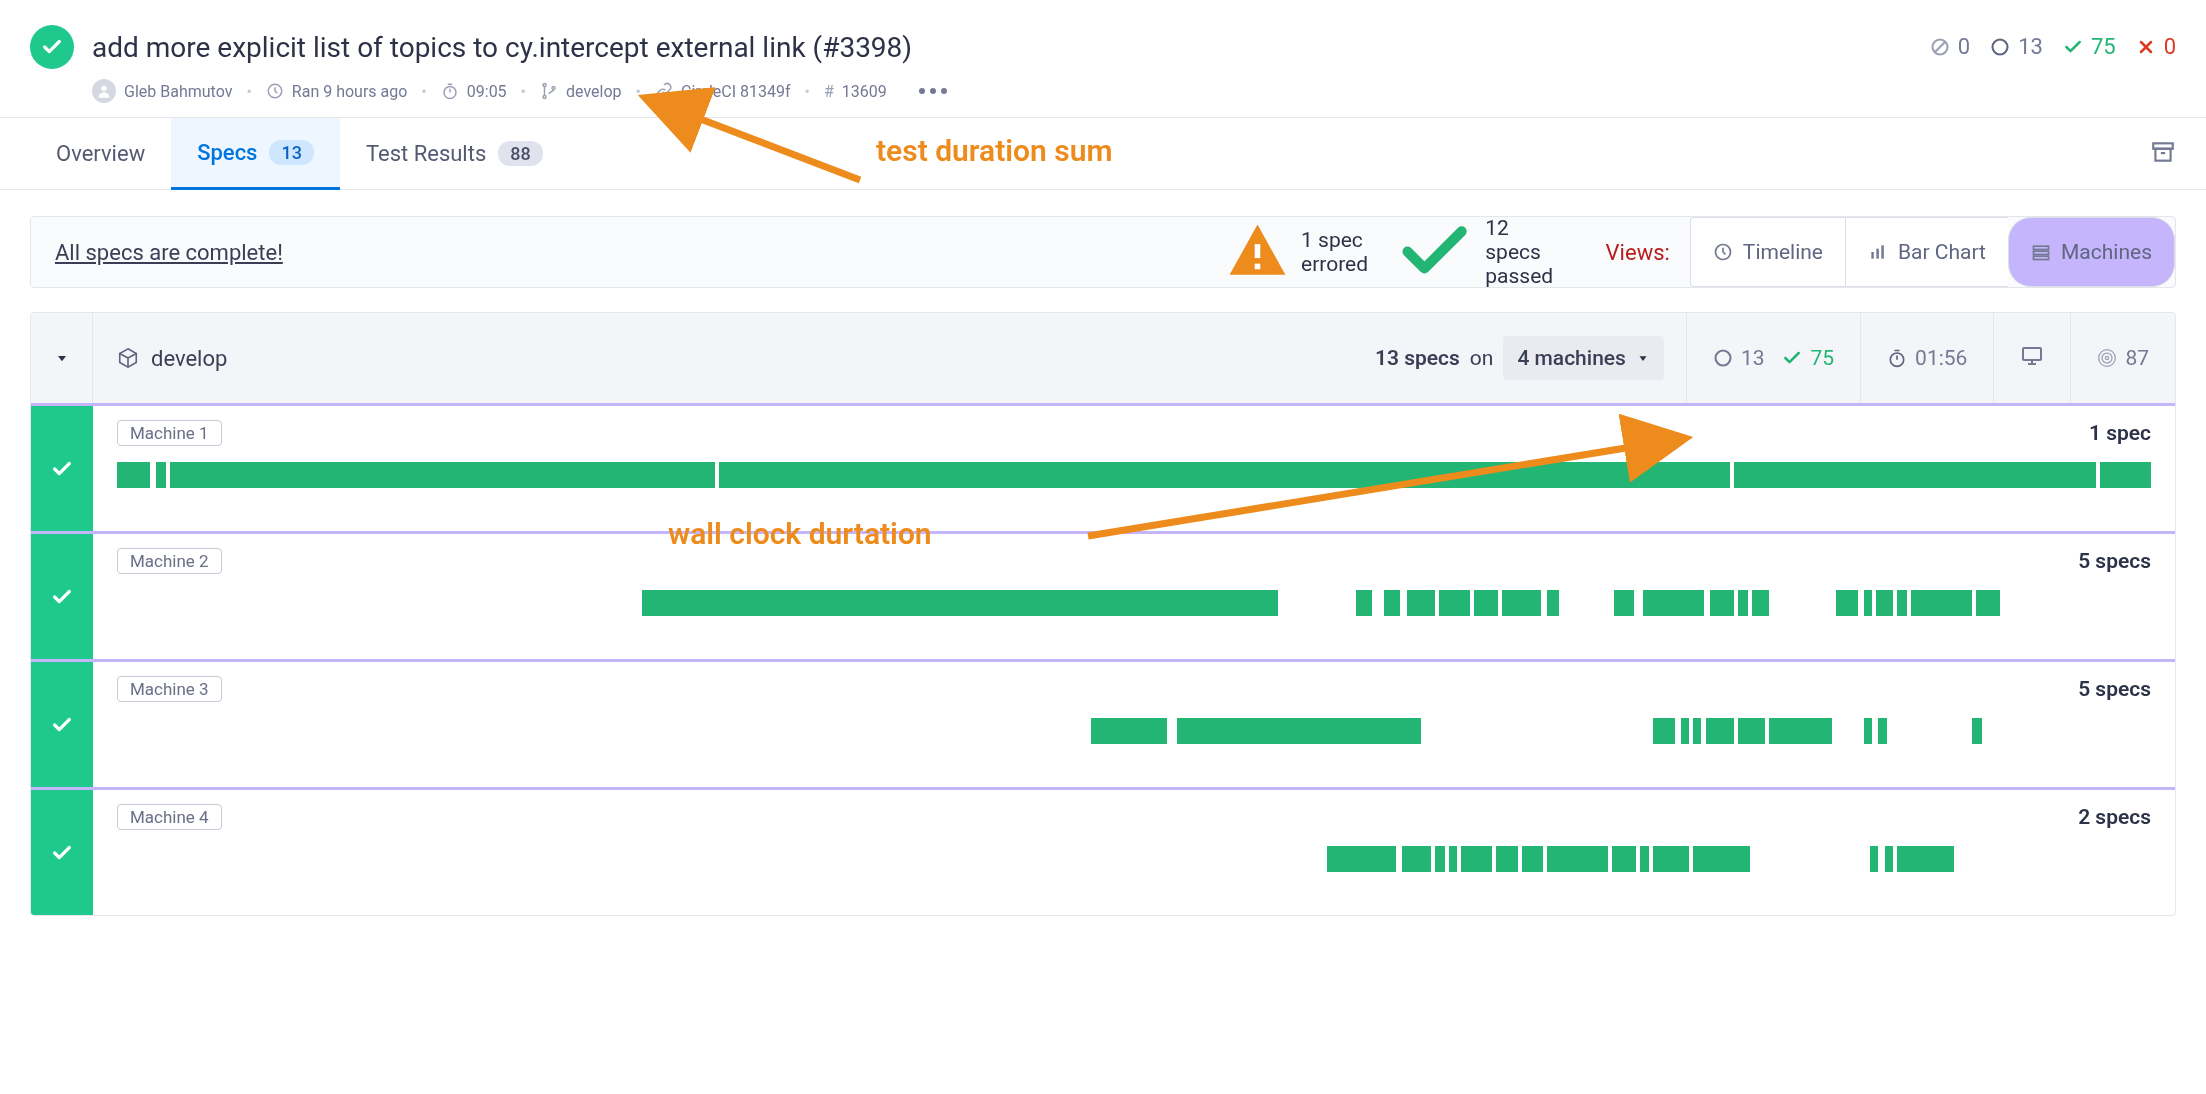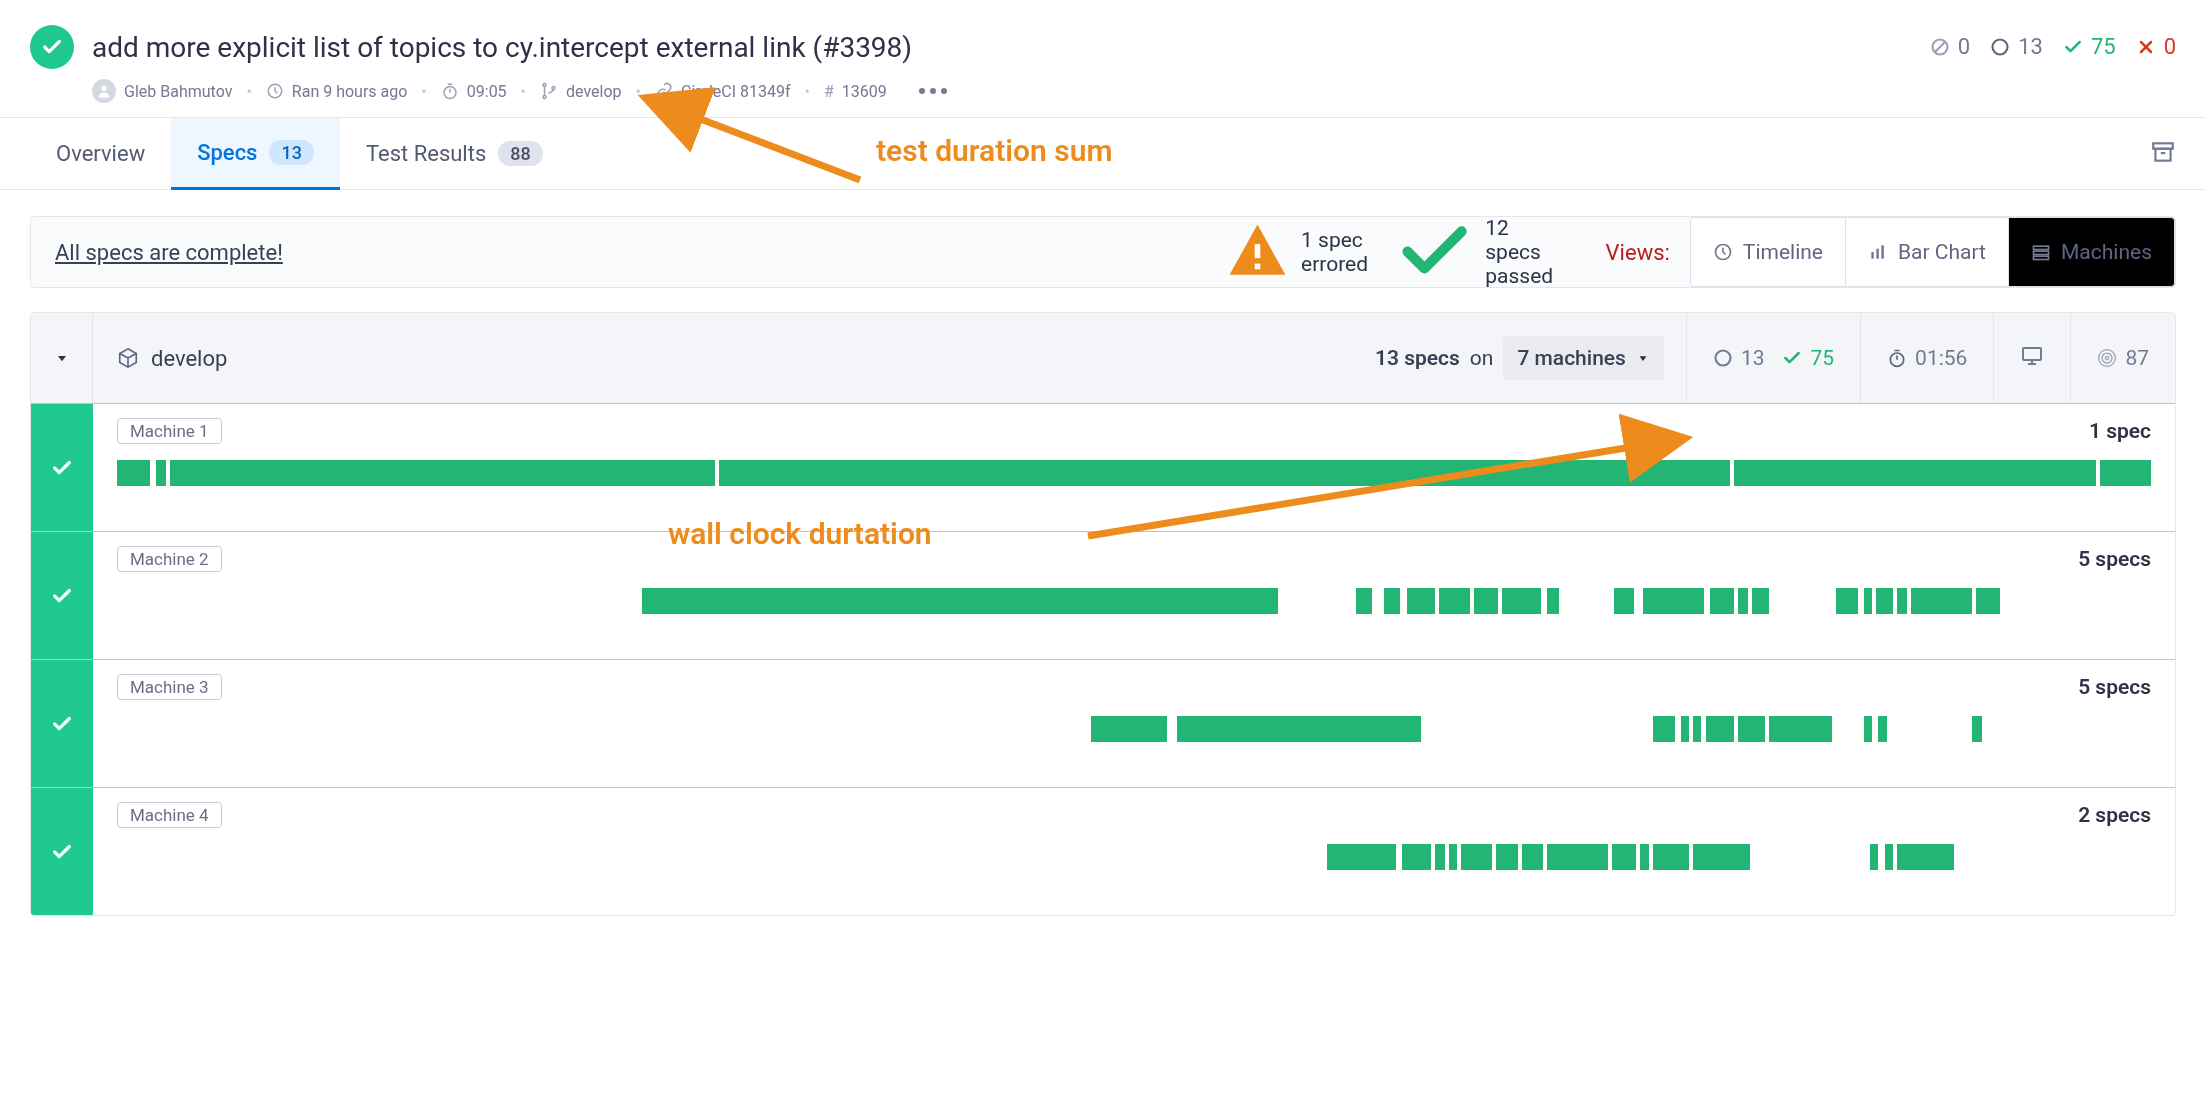--- a/index.html
+++ b/index.html
@@ -39,37 +39,37 @@
   .content { padding: 26px 30px; }
   .summary-bar { display: flex; align-items: center; border: 1px solid #e4e6ec; border-radius: 4px; height: 72px; background: #fafbfc; }
   .summary-left { flex: 1; padding: 0 24px; font-size: 22px; color: #3b3f56; text-decoration: underline; }
   .summary-mid { padding: 0 24px; display: flex; gap: 26px; font-size: 21px; align-items: center; }
   .sm-item { display: inline-flex; align-items: center; gap: 10px; }
   .views-label { padding: 0 20px; color: #b91c1c; font-size: 22px; }
   .view-btns { display: flex; height: 100%; }
   .view-btn { border: 1px solid #dcdfe8; border-right: none; padding: 0 22px; display: flex; align-items: center; gap: 10px; font-size: 21px; color: #606580; background: #fff; cursor: pointer; height: 100%; }
   .view-btn:first-child { border-radius: 4px 0 0 4px; }
   .view-btn:last-child { border-right: 1px solid #dcdfe8; border-radius: 0 4px 4px 0; }
-  .view-btn.active { background: #000000; }
+  .view-btn.active { background: #c4b5fd; border-radius: 23px; }
   .view-btn svg { width: 20px; height: 20px; }
 
   
   .group { margin-top: 24px; border: 1px solid #e4e6ec; border-radius: 4px; overflow: hidden; }
   .group-header { display: flex; align-items: center; background: #f4f5f8; height: 90px; }
   .collapse-cell { width: 62px; height: 100%; display: flex; align-items: center; justify-content: center; border-right: 1px solid #e4e6ec; cursor: pointer; }
   .collapse-cell svg { width: 16px; height: 16px; }
   .group-title { flex: 1; display: flex; align-items: center; gap: 12px; padding: 0 24px; font-size: 22px; color: #3b3f56; }
   .group-title svg { width: 22px; height: 22px; }
   .group-meta1 { padding: 0 22px; font-size: 21px; color: #3b3f56; display: flex; align-items: center; gap: 10px; }
   .machines-pill { background: #e9ebf1; border-radius: 4px; padding: 10px 14px; display: inline-flex; align-items: center; gap: 10px; cursor: pointer; font-weight: 500; }
   .cell-border { border-left: 1px solid #e4e6ec; height: 100%; display: flex; align-items: center; padding: 0 26px; gap: 18px; font-size: 21px; }
   .cell-border .stat { gap: 8px; }
 
   
-  .machine-row { display: flex; border-top: 1px solid #c4b5fd; min-height: 128px; }
+  .machine-row { display: flex; border-top: 3px solid #c4b5fd; min-height: 128px; }
   .status-cell { width: 62px; background: #1fc98e; display: flex; align-items: center; justify-content: center; }
   .status-cell svg { width: 22px; height: 22px; }
   .machine-body { flex: 1; padding: 14px 24px 18px 24px; display: flex; flex-direction: column; gap: 16px; }
   .machine-top { display: flex; align-items: center; justify-content: space-between; }
   .machine-label { border: 1px solid #c7cad6; border-radius: 4px; padding: 2px 12px; font-size: 17px; color: #6a6f88; background: #fff; }
   .spec-count { font-size: 21px; font-weight: 600; color: #2e3247; }
   .bar-track { position: relative; height: 26px; width: 100%; }
   .seg { position: absolute; top: 0; height: 26px; background: #23b574; }
 
   
@@ -259,21 +259,21 @@
           <svg viewBox="0 0 24 24" fill="none" stroke="#606580" stroke-width="1.8">
               <path d="M12 2l9 5v10l-9 5-9-5V7l9-5z"></path>
               <path d="M3 7l9 5 9-5M12 12v10"></path>
             </svg>
           <span>develop</span>
         </div>
         <div class="group-meta1">
           <span style="font-weight:600">13 specs</span>
           <span>on</span>
           <span class="machines-pill">
-            <span>7 machines</span>
+            <span>4 machines</span>
             <svg viewBox="0 0 24 24" width="14" height="14" fill="#2e3247">
                 <polygon points="6 9 18 9 12 17"></polygon>
               </svg>
           </span>
         </div>
         <div class="cell-border">
           <span class="stat txt-gray">
             <svg viewBox="0 0 24 24" width="20" height="20" fill="none" stroke="#747994" stroke-width="2.5">
                 <circle cx="12" cy="12" r="9"></circle>
               </svg>

